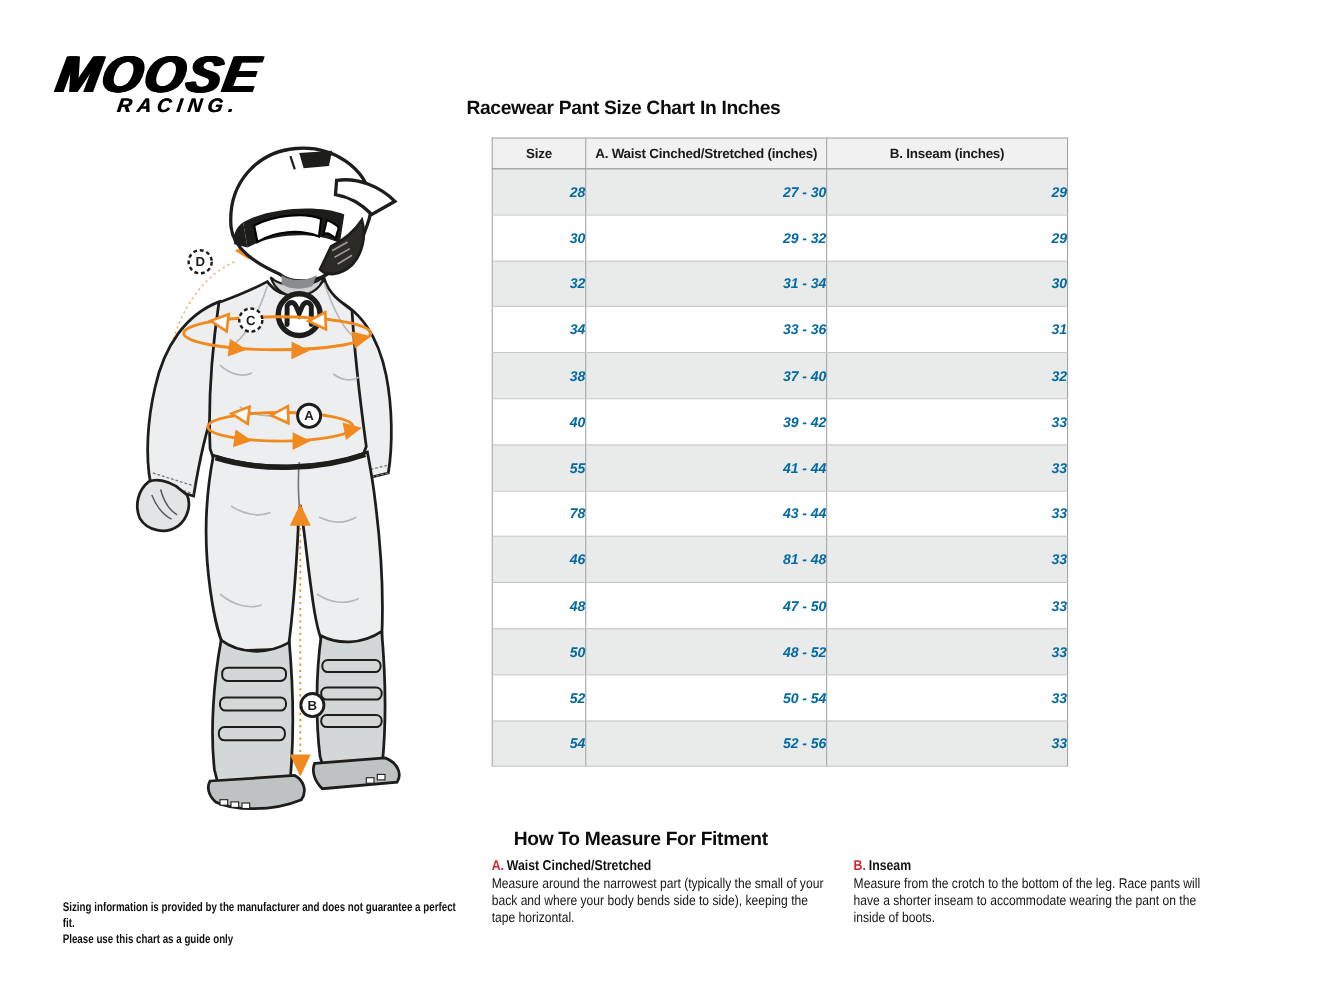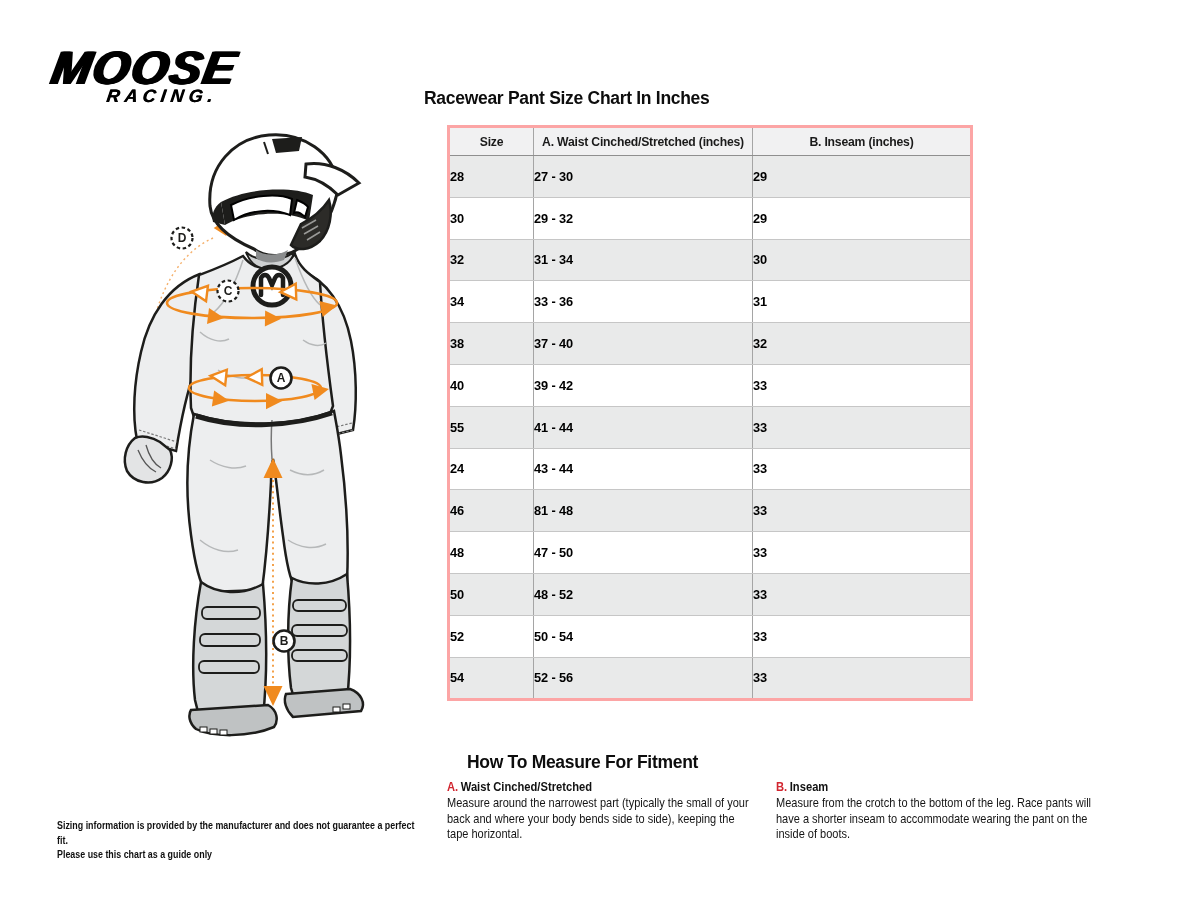--- a/index.html
+++ b/index.html
@@ -21,34 +21,34 @@
   }
   
   .figure{position:absolute;left:50px;top:120px;width:390px;height:645px;}
   
   .chart-title{
     position:absolute;left:424px;top:88px;font-size:17.5px;font-weight:bold;
     letter-spacing:-0.3px;color:#0d0d0d;
   }
   .size-table{
     position:absolute;left:447px;top:125px;width:523px;
-    border-collapse:collapse;table-layout:fixed;border:3px solid #fca5a5;
+    border-collapse:collapse;table-layout:fixed;border:1px solid #fca5a5;
   }
   .size-table col.c0{width:85px}.size-table col.c1{width:219px}.size-table col.c2{width:219px}
   .size-table th{
     height:27px;background:#f1f1f2;font-size:12.2px;font-weight:bold;color:#1a1a1a;
     letter-spacing:-0.2px;border:1px solid #a5a5a5;border-bottom:1px solid #8f8f8f;
     text-align:center;padding:0;
   }
   .size-table td{
-    height:40.8px;text-align:left;vertical-align:middle;
-    font-size:12.8px;font-weight:bold;color:#000000;letter-spacing:-0.1px;
+    height:40.8px;text-align:right;vertical-align:middle;
+    font-size:12.8px;font-weight:bold;color:#0369a1;letter-spacing:-0.1px;
     border-left:1px solid #a5a5a5;border-right:1px solid #a5a5a5;
     border-top:1px solid #c6c6c6;border-bottom:1px solid #c6c6c6;
-    background:#ffffff;padding:0;
+    background:#ffffff;padding:0;font-style:italic;
   }
   .size-table tbody tr:nth-child(odd) td{background:#e9eaea;}
   
   .measure-heading{
     position:absolute;left:447px;top:752px;font-size:17.5px;font-weight:bold;
     letter-spacing:-0.3px;color:#0d0d0d;margin-left:20px;
   }
   .m-block{position:absolute;top:779px;width:352px;transform:scaleX(0.86);transform-origin:0 0;}
   .m-block.a{left:447px;} .m-block.b{left:776px;width:370px;}
   .m-head{font-size:13px;font-weight:bold;color:#111;margin-bottom:1px;}
@@ -259,21 +259,21 @@
         <td>40</td>
         <td>39 - 42</td>
         <td>33</td>
       </tr>
       <tr>
         <td>55</td>
         <td>41 - 44</td>
         <td>33</td>
       </tr>
       <tr>
-        <td>24</td>
+        <td>78</td>
         <td>43 - 44</td>
         <td>33</td>
       </tr>
       <tr>
         <td>46</td>
         <td>81 - 48</td>
         <td>33</td>
       </tr>
       <tr>
         <td>48</td>

